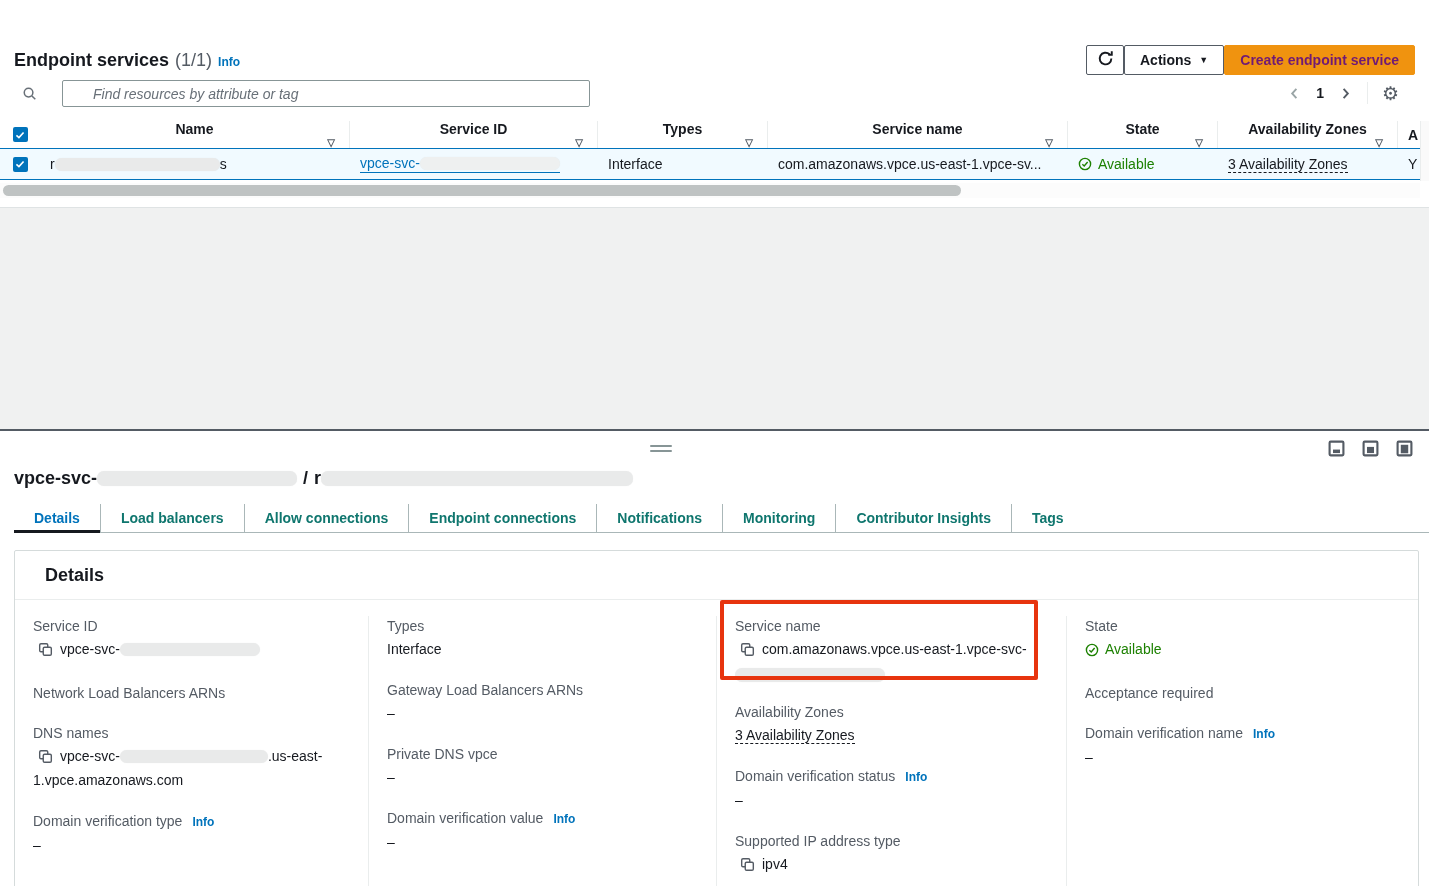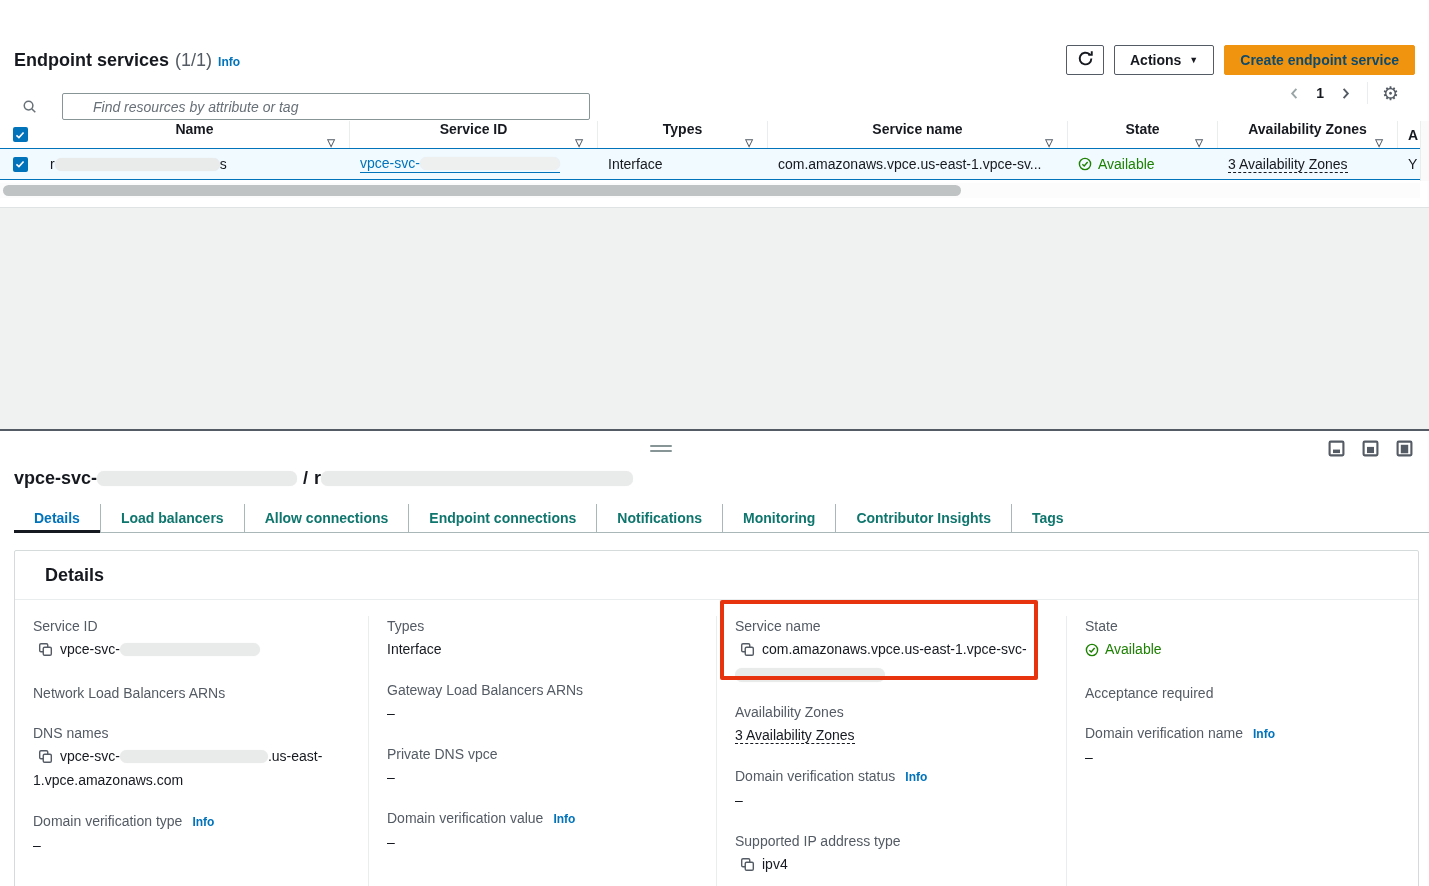--- a/index.html
+++ b/index.html
@@ -8,28 +8,28 @@
   #page { position:relative; width:1429px; height:886px; background:#fff;margin-top:36px; }
 
   
   .top-section { position:absolute; top:0; left:0; width:1429px; height:172px; background:#fff; border-bottom:1px solid #dfe3e4; }
   .gray-gap { position:absolute; top:172px; left:0; width:1429px; height:221px; background:#f0f1f1; }
 
   .header-row { position:absolute; top:8px; left:14px; right:14px; height:32px; display:flex; justify-content:space-between; align-items:center; }
   .page-title { font-size:18px; font-weight:bold; display:flex; align-items:baseline; gap:6px; }
   .page-title .count { font-weight:normal; color:#545b64; }
   .info-link { color:#0073bb; font-weight:bold; font-size:12px; cursor:pointer; }
-  .header-actions { display:flex; gap:10px; align-items:center; }
+  .header-actions { display:flex; align-items:center; }
   .btn { height:30px; padding:0 15px; border:1px solid #545b64; border-radius:2px; background:#fff; font-weight:bold; font-size:14px; color:#16191f; display:flex; align-items:center; gap:8px; cursor:pointer; font-family:inherit; }
   .btn-icon-only { width:38px; padding:0; justify-content:center; }
-  .btn-primary { background:#f0930f; border-color:#f0930f; color:#0c4a6e; }
+  .btn-primary { background:#f0930f; border-color:#f0930f; color:#701a75; }
   .caret-down { font-size:9px; color:#16191f; }
 
   .toolbar-row { position:absolute; top:44px; left:14px; right:14px; height:28px; }
-  .search-box { position:absolute; left:0; top:13px; width:576px; height:27px;padding-left:48px; }
+  .search-box { position:absolute; left:0; top:0; width:576px; height:27px;padding-left:48px; }
   .search-input { width:100%; height:100%; border:1px solid #879596; border-radius:2px; padding:0 8px 0 30px; font-size:14px; font-style:italic; color:#16191f; font-family:inherit; outline:none; background:#fff; }
   .search-input::placeholder { color:#687078; font-style:italic; }
   .search-glyph { position:absolute; left:8px; top:6px; }
   .pagination { position:absolute; right:16px; top:2px; display:flex; align-items:center; gap:14px; }
   .page-num { font-weight:bold; font-size:14px; }
   .pg-divider { width:1px; height:22px; background:#eaeded; }
   .gear { font-size:19px; color:#545b64; line-height:1; cursor:pointer; }
 
   
   .tbl-header { position:absolute; top:85px; left:0; right:9px; height:27px; display:flex; align-items:center; }

